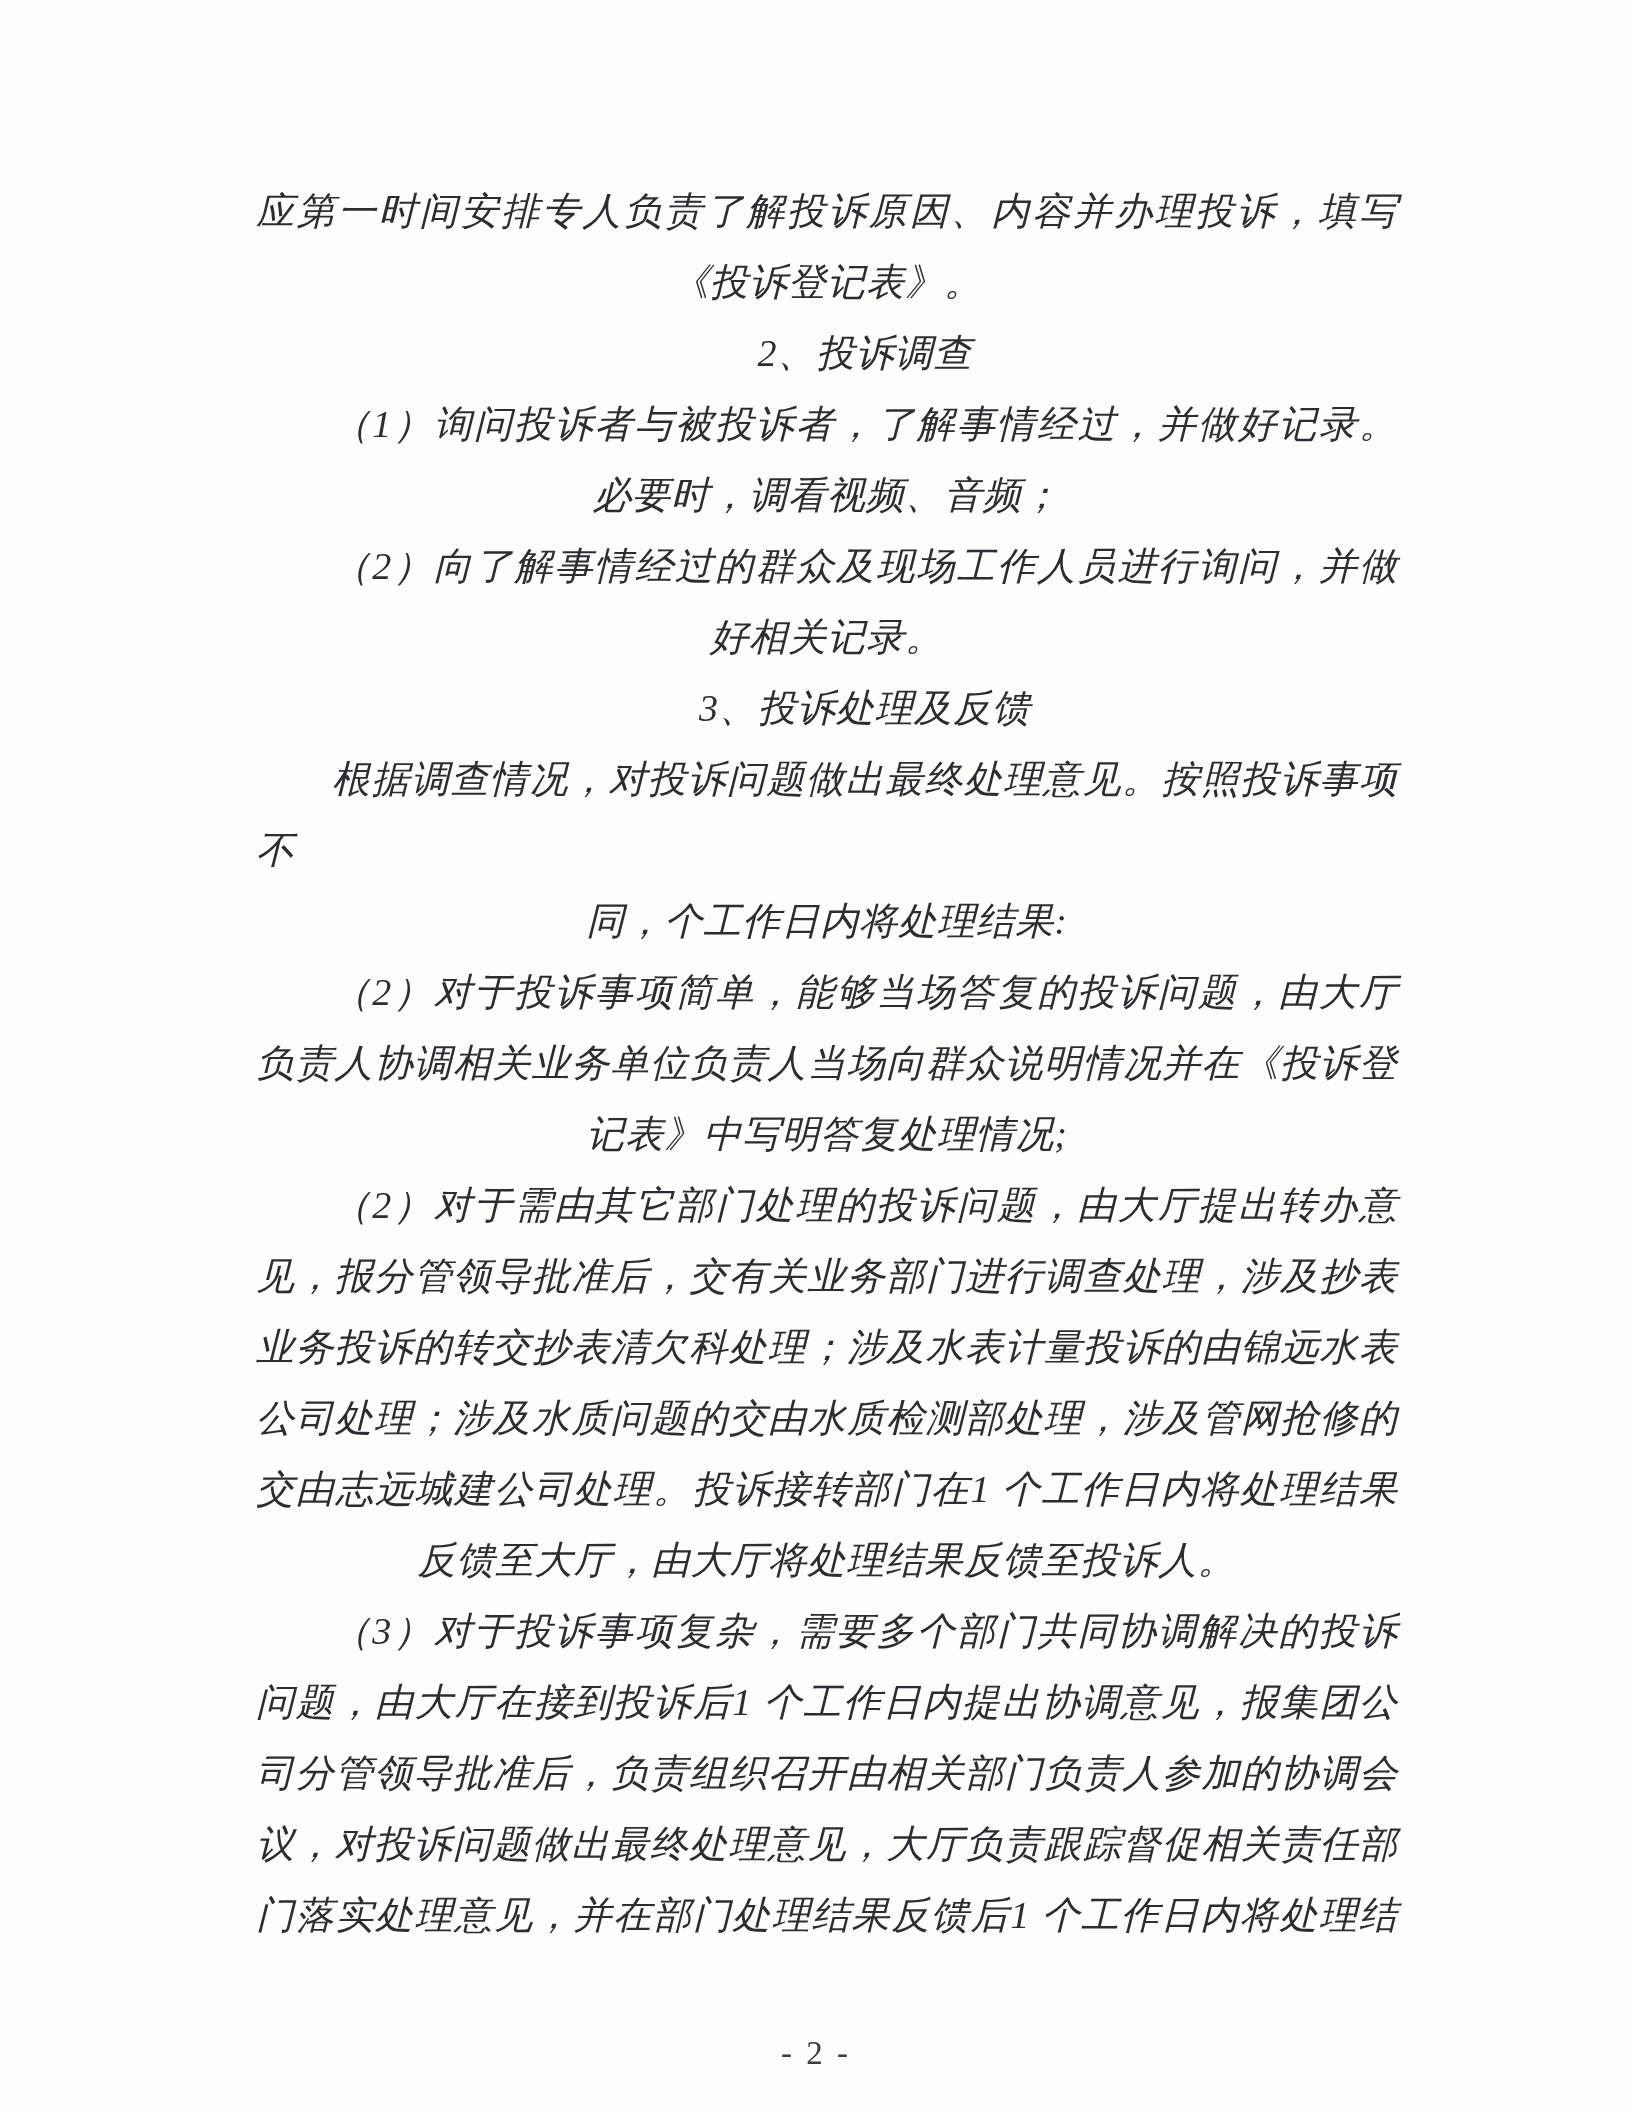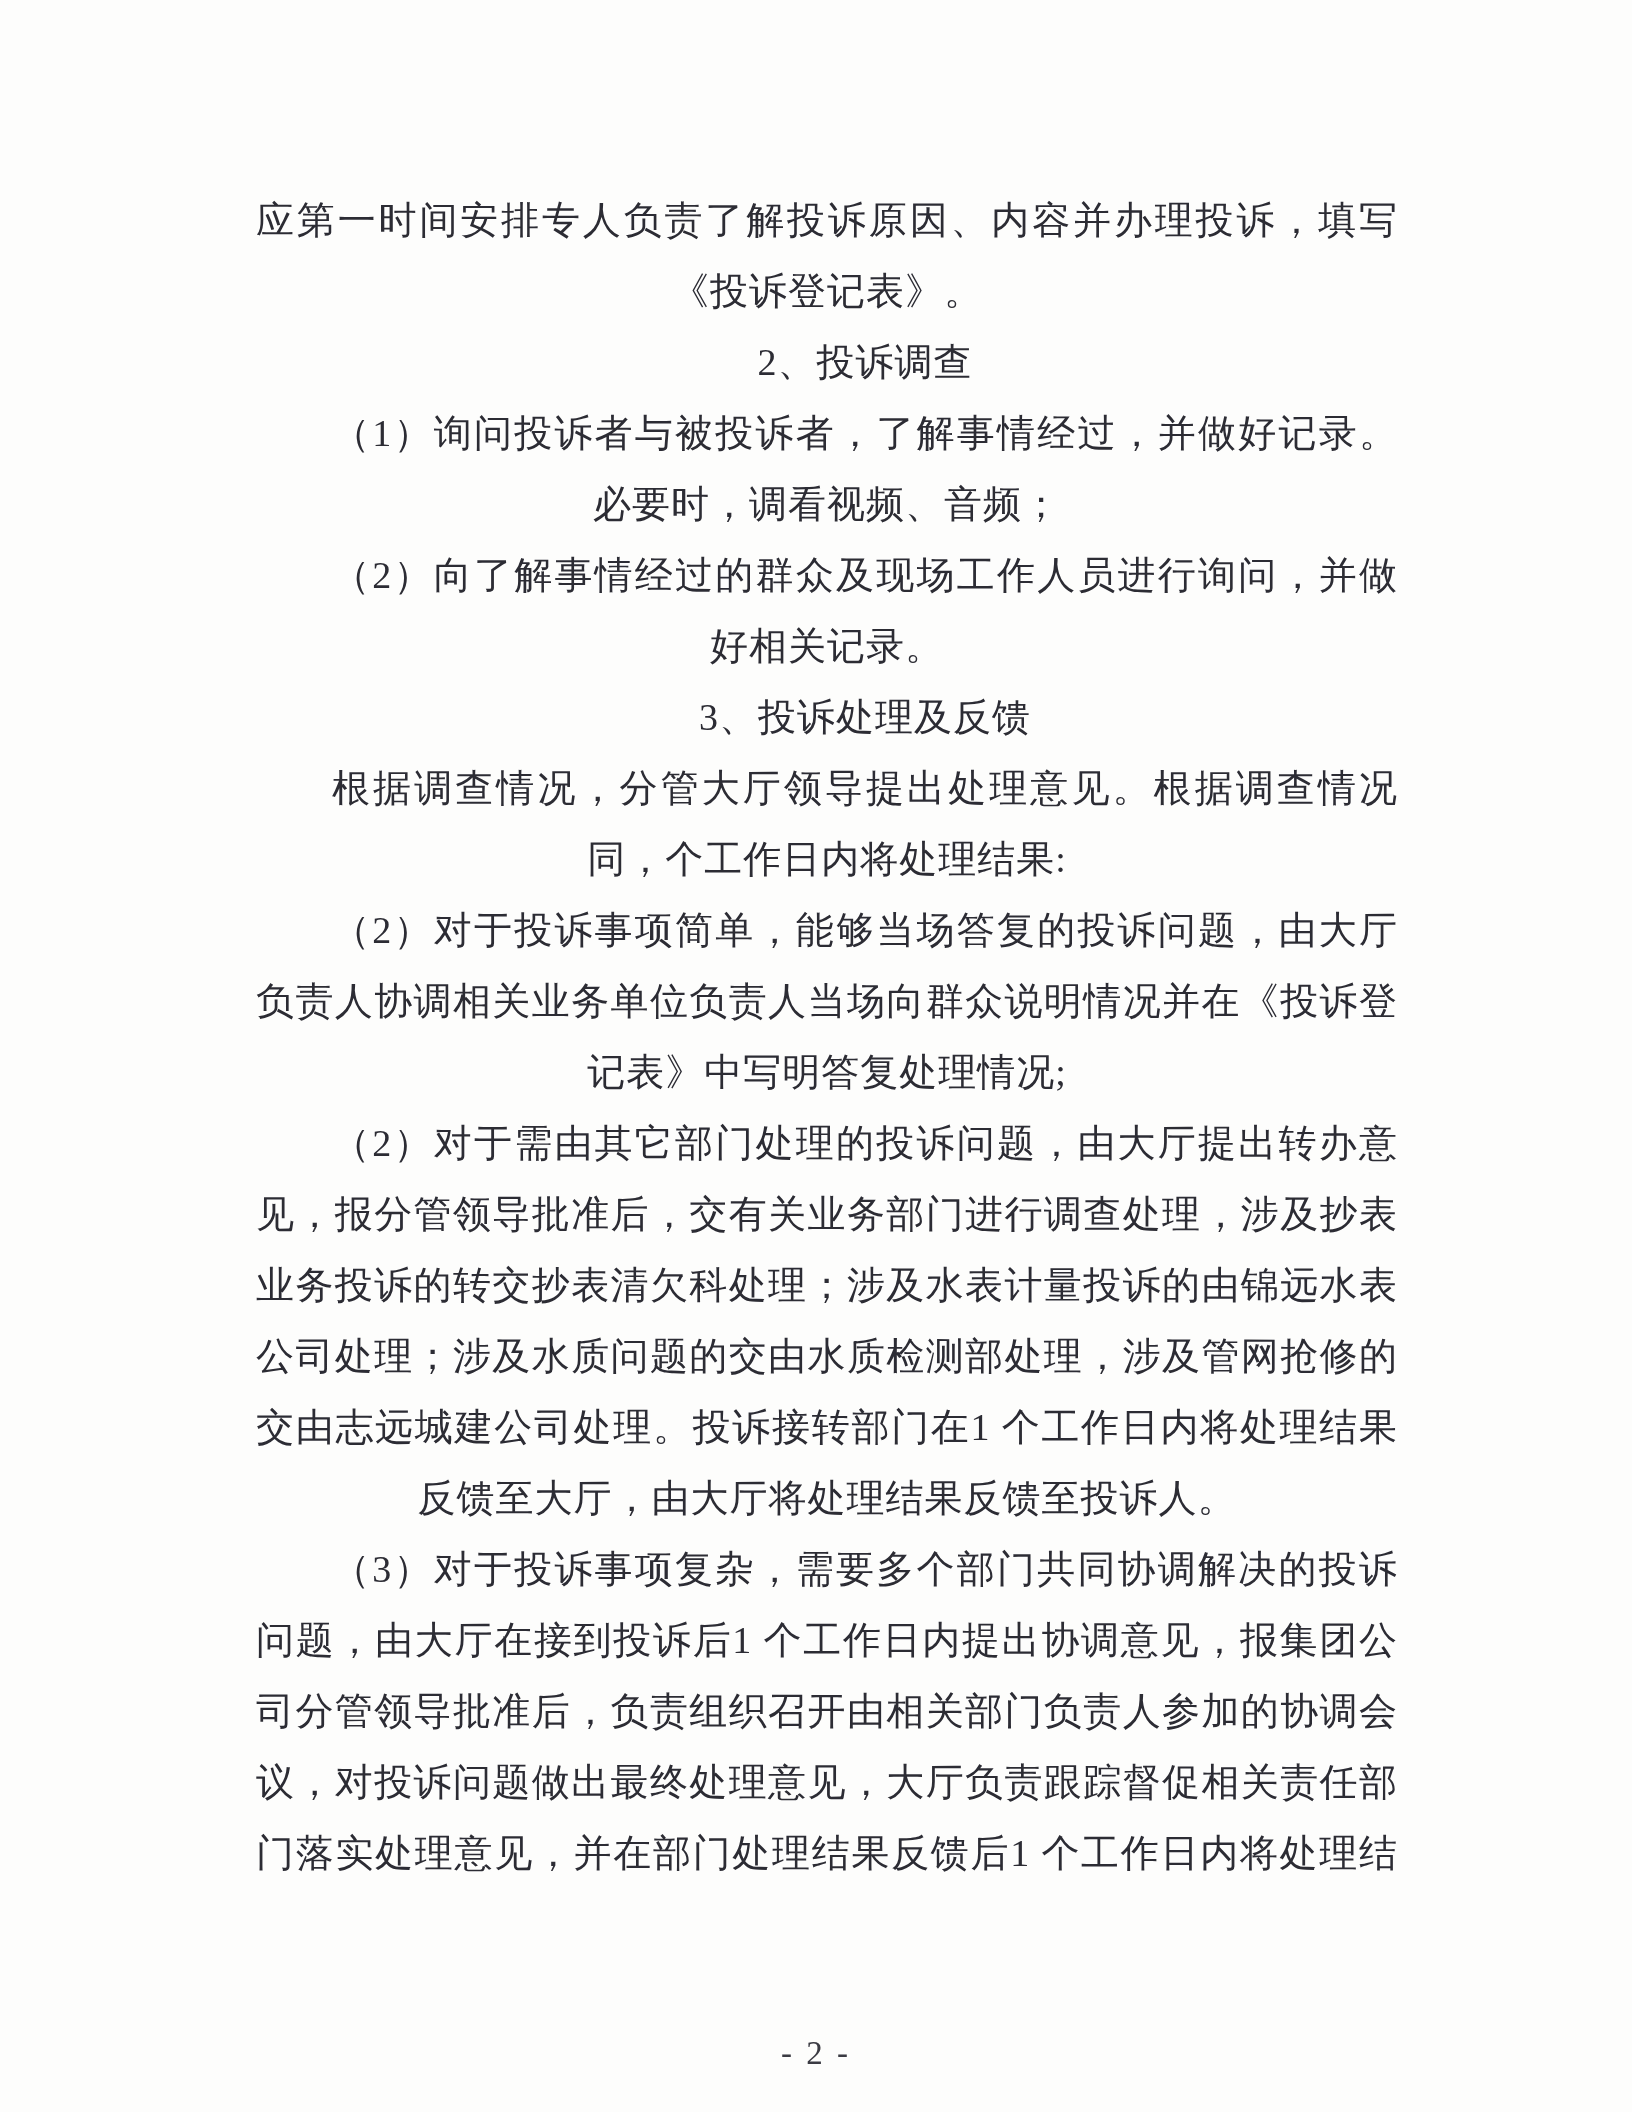--- a/index.html
+++ b/index.html
@@ -6,27 +6,28 @@
   .page{
     position:relative;
     width:1632px;height:2112px;
     margin:0 auto;
     background:#fdfdfc;
     overflow:hidden;
     font-family:"Liberation Serif","DejaVu Serif",serif;
   }
   .text-block{
     position:absolute;
-    left:256px;top:185px;
+    left:256px;top:176px;
     width:1142px;
     color:#2c2c34;
     font-size:38px;
     letter-spacing:1px;
     line-height:71px;
     filter:blur(0.3px);
+    font-style:italic;
   }
   .ln{min-height:71px;text-align:center;}
   .ln.j{text-align:justify;text-align-last:justify;}
   .ln.ind{text-indent:76px;}
   .page-number{
     position:absolute;
     left:0;right:0;
     top:2035px;
     text-align:center;
     font-size:33px;
@@ -41,21 +42,21 @@
 <div class="page">
   <div class="text-block">
     <div class="ln j">应第一时间安排专人负责了解投诉原因、内容并办理投诉，填写</div>
     <div class="ln">《投诉登记表》。</div>
     <div class="ln ind">2、投诉调查</div>
     <div class="ln ind j">（1）询问投诉者与被投诉者，了解事情经过，并做好记录。</div>
     <div class="ln">必要时，调看视频、音频；</div>
     <div class="ln ind j">（2）向了解事情经过的群众及现场工作人员进行询问，并做</div>
     <div class="ln">好相关记录。</div>
     <div class="ln ind">3、投诉处理及反馈</div>
-    <div class="ln ind j">根据调查情况，分管大厅领导提出处理意见。根据调查情况</div>
+    <div class="ln ind j">根据调查情况，对投诉问题做出最终处理意见。按照投诉事项不</div>
     <div class="ln">同，个工作日内将处理结果:</div>
     <div class="ln ind j">（2）对于投诉事项简单，能够当场答复的投诉问题，由大厅</div>
     <div class="ln j">负责人协调相关业务单位负责人当场向群众说明情况并在《投诉登</div>
     <div class="ln">记表》中写明答复处理情况;</div>
     <div class="ln ind j">（2）对于需由其它部门处理的投诉问题，由大厅提出转办意</div>
     <div class="ln j">见，报分管领导批准后，交有关业务部门进行调查处理，涉及抄表</div>
     <div class="ln j">业务投诉的转交抄表清欠科处理；涉及水表计量投诉的由锦远水表</div>
     <div class="ln j">公司处理；涉及水质问题的交由水质检测部处理，涉及管网抢修的</div>
     <div class="ln j">交由志远城建公司处理。投诉接转部门在1 个工作日内将处理结果</div>
     <div class="ln">反馈至大厅，由大厅将处理结果反馈至投诉人。</div>

